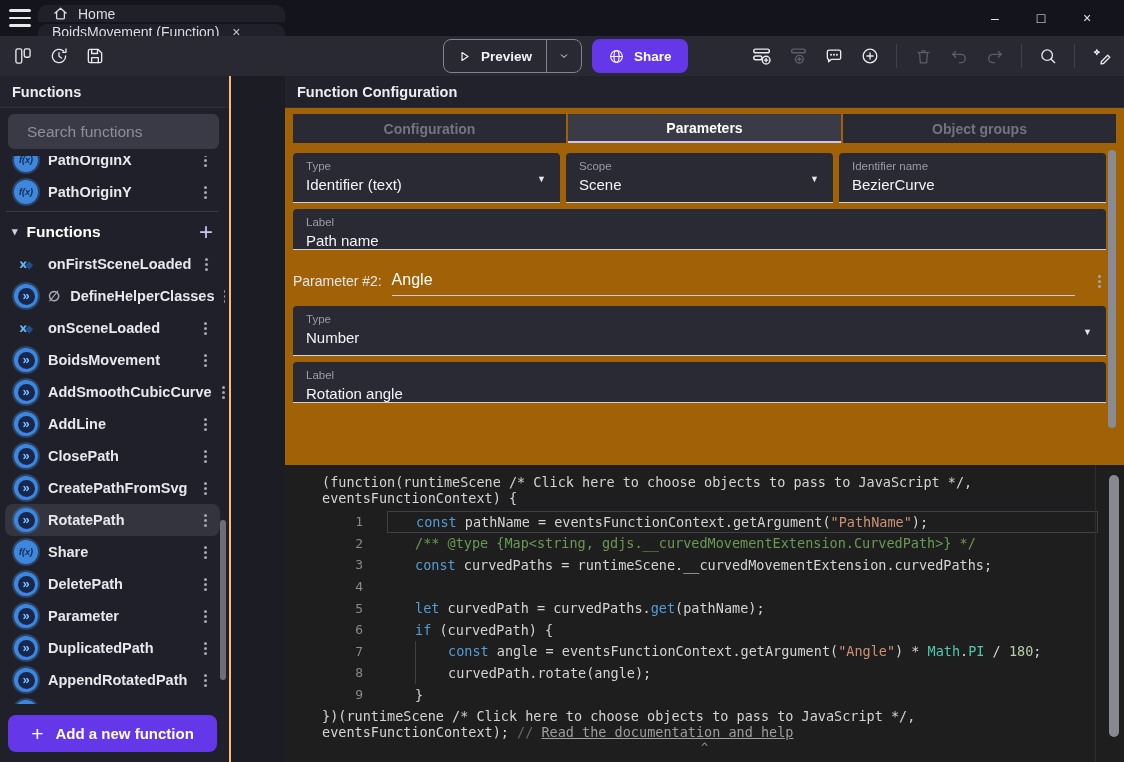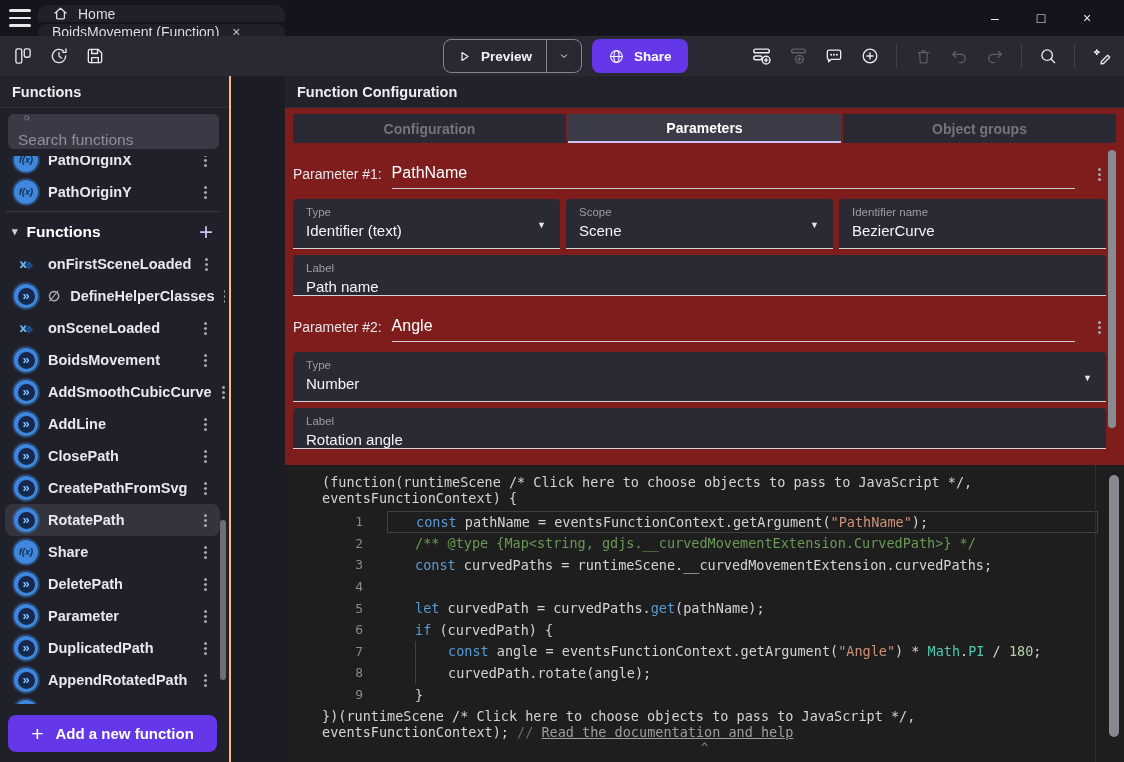--- a/index.html
+++ b/index.html
@@ -44,21 +44,21 @@
                background:var(--accent,#6437e8); border-radius:8px; color:#fff; font-weight:700;
                font-size:13.5px; cursor:pointer; }
 
   
   .sidebar { position:absolute; top:76px; left:0; width:231px; bottom:0; background:#20202a;
              border-right:2px solid #fdba74; }
   .panel-header { height:32px; background:#23232d; border-bottom:1px solid #2e2e39;
                   display:flex; align-items:center; padding:0 12px; font-weight:700;
                   font-size:14.5px; color:#ececf1; }
   .search-wrap { position:absolute; top:38px; left:8px; right:10px; height:35px; background:#3a3a46;
-                 border-radius:6px; display:flex; align-items:flex-start; padding:0 10px; gap:9px;flex-direction:column; }
+                 border-radius:6px; display:flex; align-items:center; padding:0 10px; gap:9px; }
   .search-wrap svg { stroke:#8f8f9c; fill:none; stroke-width:1.8; stroke-linecap:round; }
   .search-wrap input { flex:1; background:transparent; border:none; outline:none; color:#dcdce2;
                        font-size:15.5px; font-family:"Liberation Sans",sans-serif; }
   .search-wrap input::placeholder { color:#8f8f9c; }
   .fn-list { position:absolute; top:80px; bottom:58px; left:0; right:4px; overflow:hidden; padding:0 5px; }
   .fn-item { height:32px; display:flex; align-items:center; gap:10px; padding:0 8px 0 9px;
              border-radius:8px; color:#e8e8ec; font-weight:600; font-size:14.5px; cursor:pointer; }
   .fn-item.selected { background:#34343f; }
   .fn-item.clipped { margin-top:-12px; }
   .fn-prefix { color:#a9a9b2; font-size:14px; }
@@ -84,21 +84,21 @@
   .icon-lifecycle .lc2 { color:#1d4f8c; font-size:10px; margin-left:1px; }
   .add-btn { position:absolute; left:8px; right:12px; bottom:10px; height:37px;
              background:var(--accent,#6437e8); border-radius:8px; color:#fff; font-weight:700;
              font-size:15px; display:flex; align-items:center; justify-content:center; gap:12px;
              cursor:pointer; }
   .add-btn .plus { font-size:21px; font-weight:400; }
   .sidebar-thumb { position:absolute; right:3px; top:444px; height:160px; width:6px;
                    border-radius:3px; background:#6e6e78; }
 
   
-  .main { position:absolute; top:76px; left:285px; right:0; bottom:0; background:#7f1d1d; }
+  .main { position:absolute; top:76px; left:285px; right:0; bottom:0; background:#a16207; }
   .main .panel-header { background:#22222c; }
   .tabs { display:flex; gap:2px; margin:6px 8px 0 8px; height:29px; }
   .tab { flex:1; display:grid; place-items:center; background:#2a2a35; color:#74747e;
          font-weight:700; font-size:14px; cursor:pointer; }
   .tab.active { background:#3b3b47; color:#fff; border-bottom:2.5px solid var(--tabline,#cdc4f4); }
   .params { padding:0 18px 0 8px; }
   .param-heading { display:flex; align-items:flex-end; margin-top:17px; height:29px; }
   .ph-label { font-size:14px; color:#e6e6ea; padding-bottom:7px; white-space:pre; }
   .param-name { flex:1; margin-left:6px; border-bottom:1px solid #caccd4; font-size:16px;
                 color:#fff; padding-bottom:6px; }
@@ -460,27 +460,20 @@
 <div class="main">
   <div class="panel-header">
     <span>Function Configuration</span>
   </div>
   <div class="tabs" id="main-tabs">
       <div class="tab">Configuration</div>
       <div class="tab active">Parameters</div>
       <div class="tab">Object groups</div>
     </div>
   <div class="params" id="params">
-      <div class="param-heading">
-        <span class="ph-label">Parameter #1: </span>
-        <span class="param-name">PathName</span>
-        <span class="kebab">
-          <i></i>
-        </span>
-      </div>
       <div class="fields">
         <div class="field third tall">
           <div class="f-label">Type</div>
           <div class="f-value">Identifier (text)</div>
           <span class="f-caret">▼</span>
         </div>
         <div class="field third tall">
           <div class="f-label">Scope</div>
           <div class="f-value">Scene</div>
           <span class="f-caret">▼</span>

